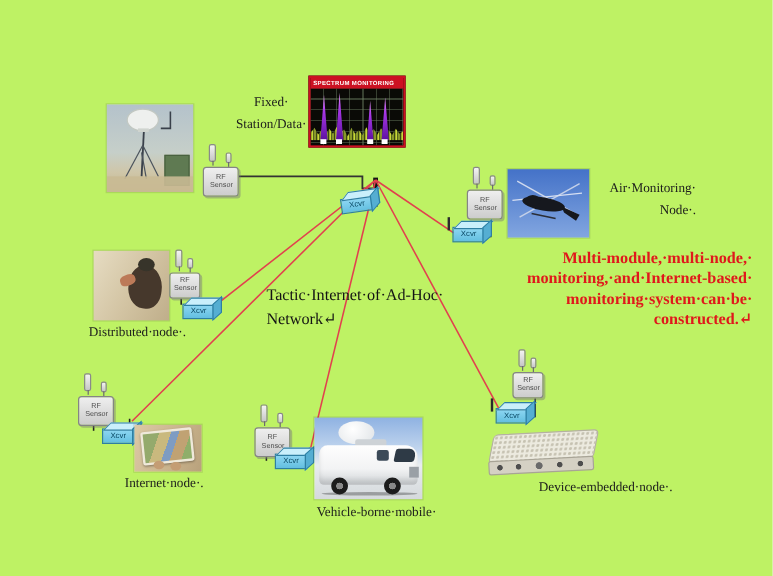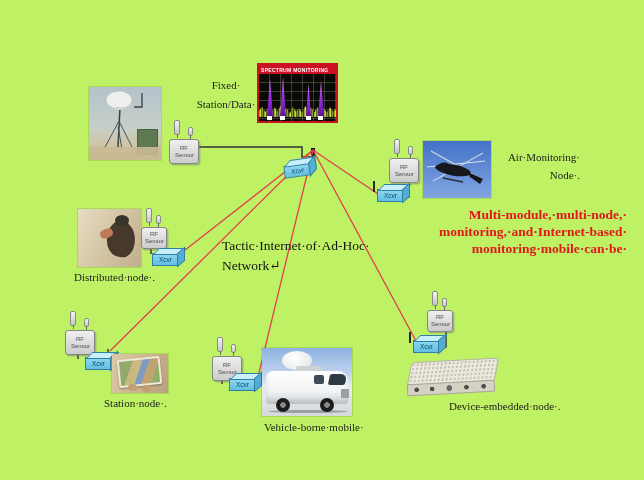--- a/index.html
+++ b/index.html
@@ -219,21 +219,22 @@
     </svg>
   </div>
   <div class="lbl air-lbl">
     <div>Air·Monitoring·</div>
     <div>Node·.</div>
   </div>
 
   <div class="annotation">
     <div>Multi-module,·multi-node,·</div>
     <div>monitoring,·and·Internet-based·</div>
-    <div>monitoring·mobile·can·be·</div>
+    <div>monitoring·system·can·be·</div>
+    <div>constructed.↵</div>
   </div>
 
   <div class="photo dist-photo">
     <i class="soldier-body"></i>
     <i class="soldier-helmet"></i>
     <i class="soldier-arm"></i>
   </div>
   <div class="rf-sensor sm s-dist">
     <span class="ant tall"></span>
     <span class="ant short"></span>
@@ -252,21 +253,21 @@
   <div class="xcvr x-hh">
     <span class="xcvr-label">Xcvr</span>
   </div>
   <div class="photo hh-photo">
     <div class="tablet">
       <div class="tablet-screen"></div>
     </div>
     <i class="hh-finger fg1"></i>
     <i class="hh-finger fg2"></i>
   </div>
-  <div class="lbl hh-lbl">Station·node·.</div>
+  <div class="lbl hh-lbl">Internet·node·.</div>
 
   <div class="rf-sensor s-veh">
     <span class="ant tall"></span>
     <span class="ant short"></span>
     <span class="rf-label">RF Sensor</span>
   </div>
   <div class="xcvr x-veh">
     <span class="xcvr-label">Xcvr</span>
   </div>
   <div class="photo veh-photo">

